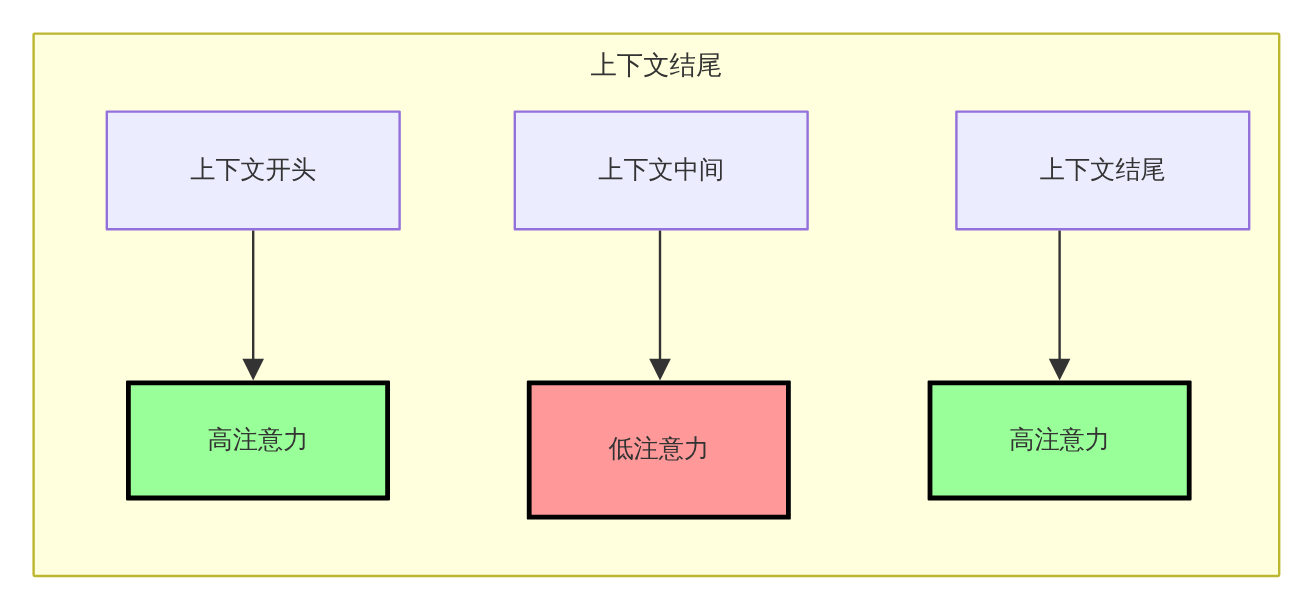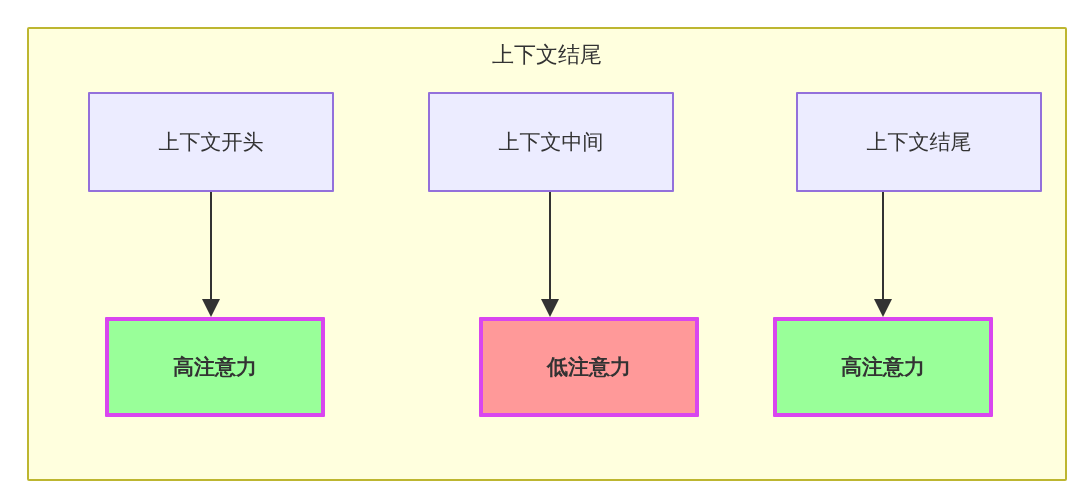--- a/index.html
+++ b/index.html
@@ -54,36 +54,35 @@
     font-size: 21px;
     line-height: 1.2;
     white-space: nowrap;
     border-radius: 1px;
   }
   .node.source {
     background: #ececff;
     border: 2px solid #9370db;
   }
   .node.result {
-    border: 4px solid #d946ef;
-    font-weight: bold;
+    border: 4px solid #000000;
   }
   .node.result.high {
     background: #99ff99;
   }
   .node.result.low {
     background: #ff9999;
   }
   
   #node-ctx-start   { left: 88px;  top: 92px;  width: 246px; height: 100px; }
   #node-ctx-middle  { left: 428px; top: 92px;  width: 246px; height: 100px; }
   #node-ctx-end     { left: 796px; top: 92px;  width: 246px; height: 100px; }
 
   #node-high-start  { left: 105px; top: 317px; width: 220px; height: 100px; }
-  #node-low-middle  { left: 439px; top: 317px; width: 220px; height: 100px; margin-left: 40px; }
+  #node-low-middle  { left: 439px; top: 317px; width: 220px; height: 116px; }
   #node-high-end    { left: 773px; top: 317px; width: 220px; height: 100px; }
 
   
   .edge-layer {
     position: absolute;
     left: 0;
     top: 0;
     width: 1080px;
     height: 496px;
     pointer-events: none;

